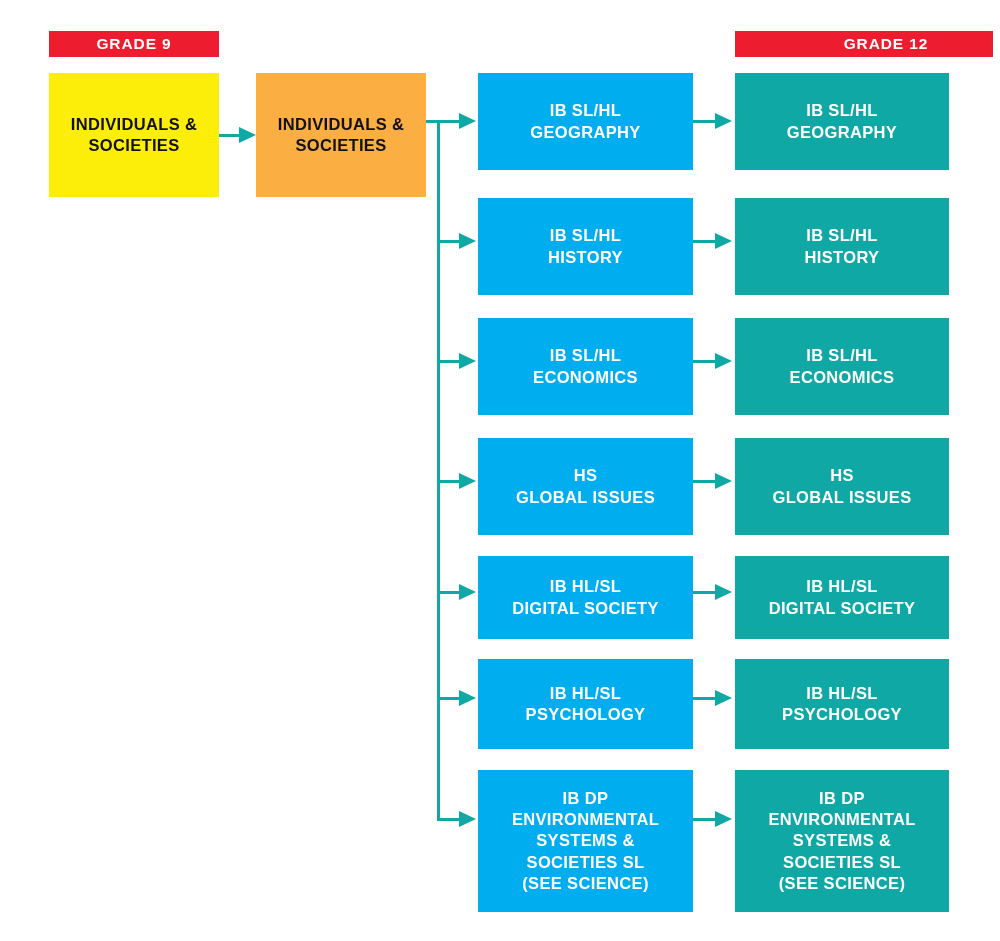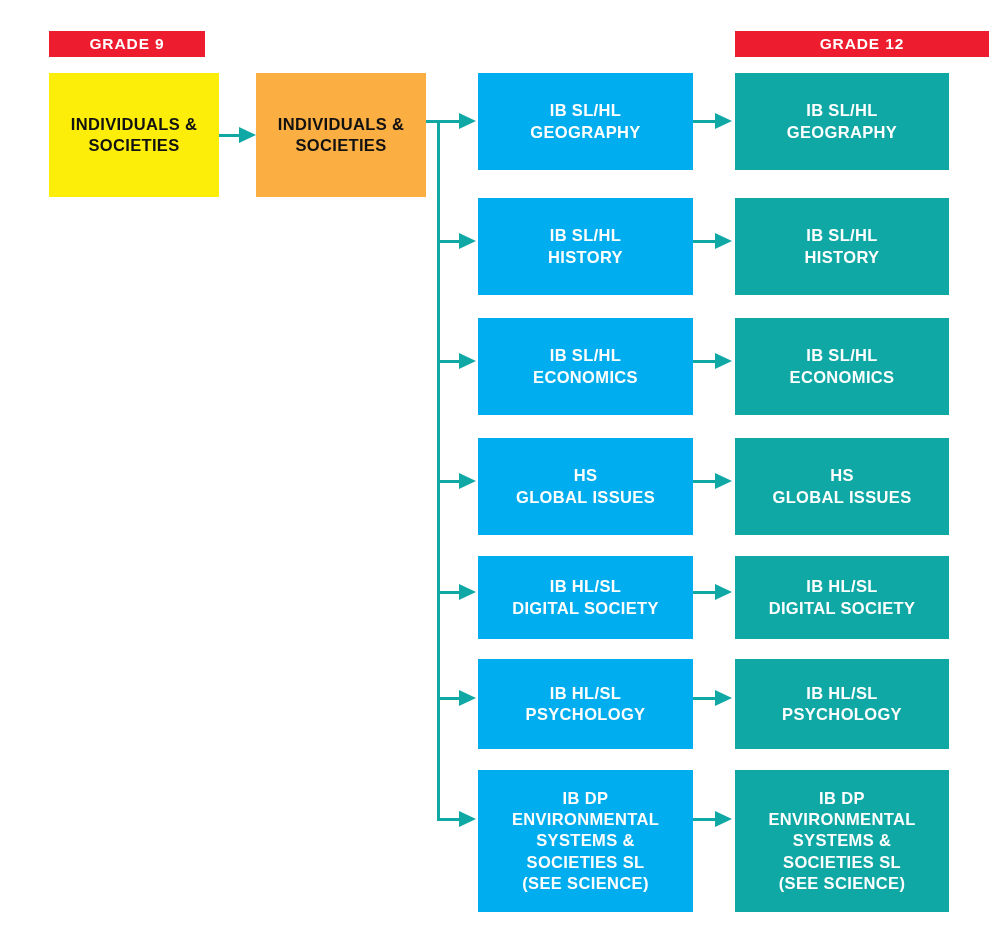--- a/index.html
+++ b/index.html
@@ -62,27 +62,27 @@
     border-top:8px solid transparent;
     border-bottom:8px solid transparent;
     border-left:17px solid #0FA8A5;
   }
 </style>
 </head>
 <body>
 
 <div id="chart">
 
-  <div class="col-header" style="left:49px;top:31px;width:156px;">
+  <div class="col-header" style="left:49px;top:31px;width:170px;">
     <span>GRADE 9</span>
   </div>
   <div class="col-header" style="left:256px;top:31px;width:170px;margin-top:44px;">
     <span>GRADE 10</span>
   </div>
-  <div class="col-header" style="left:735px;top:31px;width:254px;">
+  <div class="col-header" style="left:735px;top:31px;width:214px;padding-left:44px;">
     <span>GRADE 12</span>
   </div>
 
   <div class="box yellow" style="left:49px;top:73px;width:170px;height:124px;">
     <span class="label">INDIVIDUALS &amp;
 SOCIETIES</span>
   </div>
 
   <div class="hline" style="left:219px;top:134px;width:24px;"></div>
   <div class="arrowhead" style="left:239px;top:127px;"></div>

